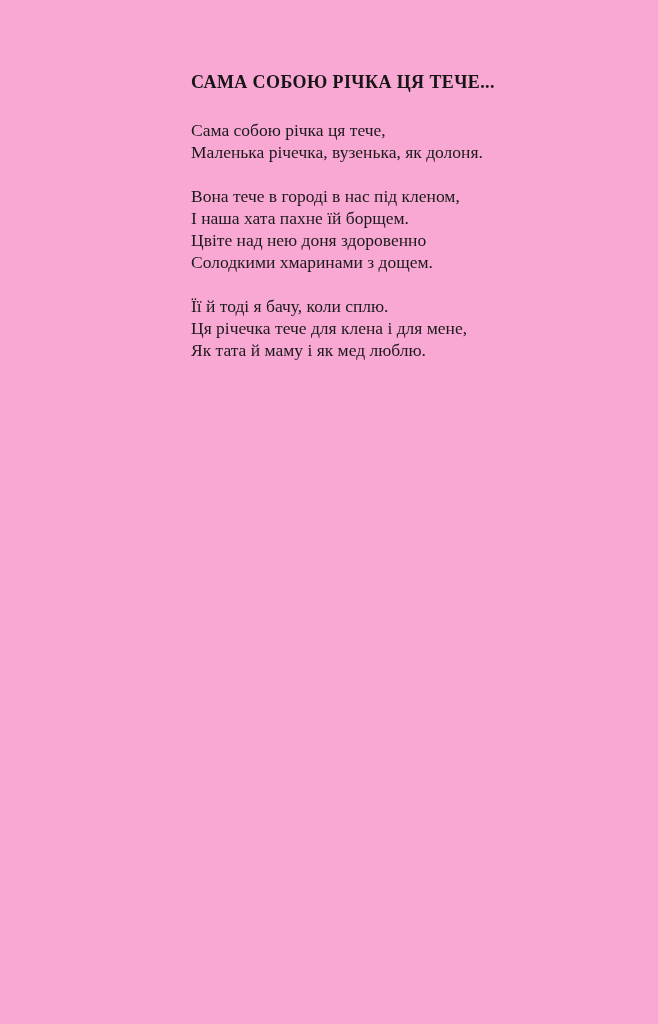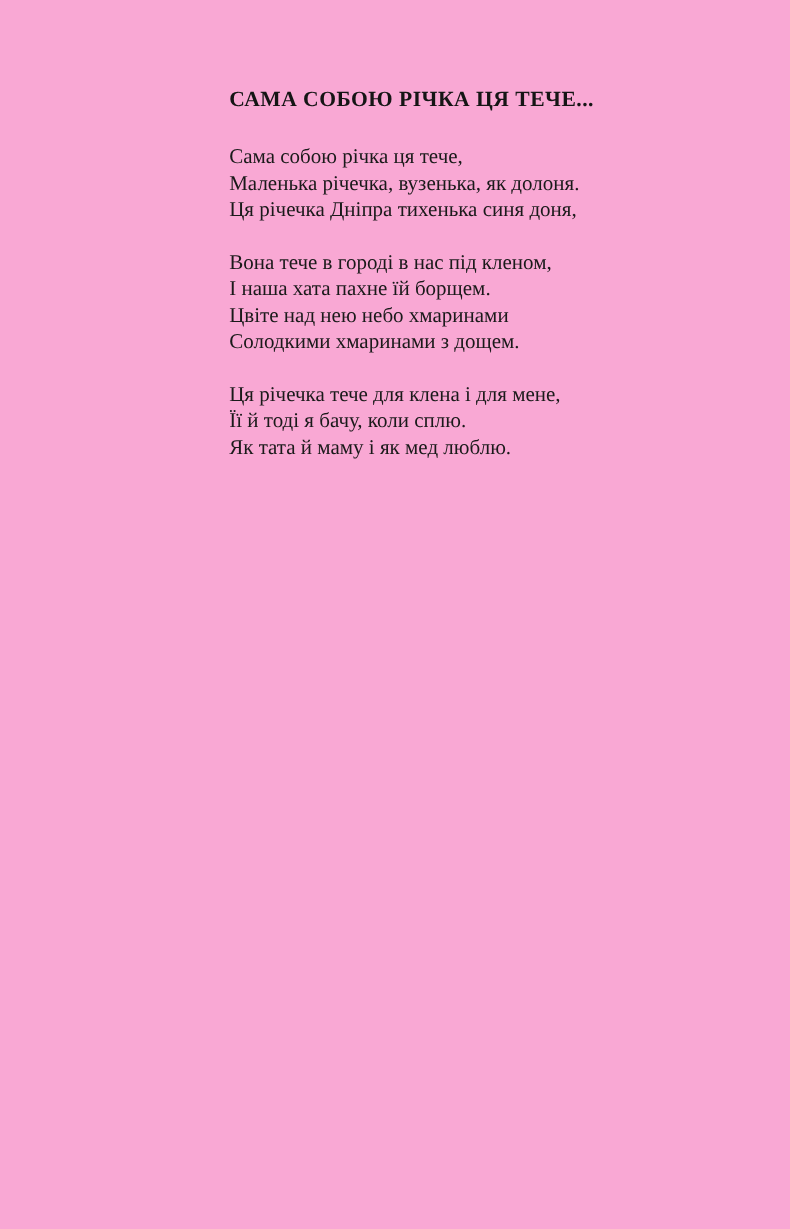--- a/index.html
+++ b/index.html
@@ -49,29 +49,28 @@
 </head>
 <body>
 
 <div class="page">
   <div class="poem">
     <h1 class="poem-title">САМА СОБОЮ РІЧКА ЦЯ ТЕЧЕ...</h1>
 
     <div class="stanza">
       <div class="line">Сама собою річка ця тече,</div>
       <div class="line">Маленька річечка, вузенька, як долоня.</div>
-      <div class="line">Ця річечка Дніпра тихенька синя доня,</div>
     </div>
 
     <div class="stanza">
       <div class="line">Вона тече в городі в нас під кленом,</div>
       <div class="line">І наша хата пахне їй борщем.</div>
-      <div class="line">Цвіте над нею небо хмаринами</div>
+      <div class="line">Цвіте над нею доня здоровенно</div>
       <div class="line">Солодкими хмаринами з дощем.</div>
     </div>
 
     <div class="stanza">
+      <div class="line">Її й тоді я бачу, коли сплю.</div>
       <div class="line">Ця річечка тече для клена і для мене,</div>
-      <div class="line">Її й тоді я бачу, коли сплю.</div>
       <div class="line">Як тата й маму і як мед люблю.</div>
     </div>
   </div>
 </div>
 
 </body></html>

